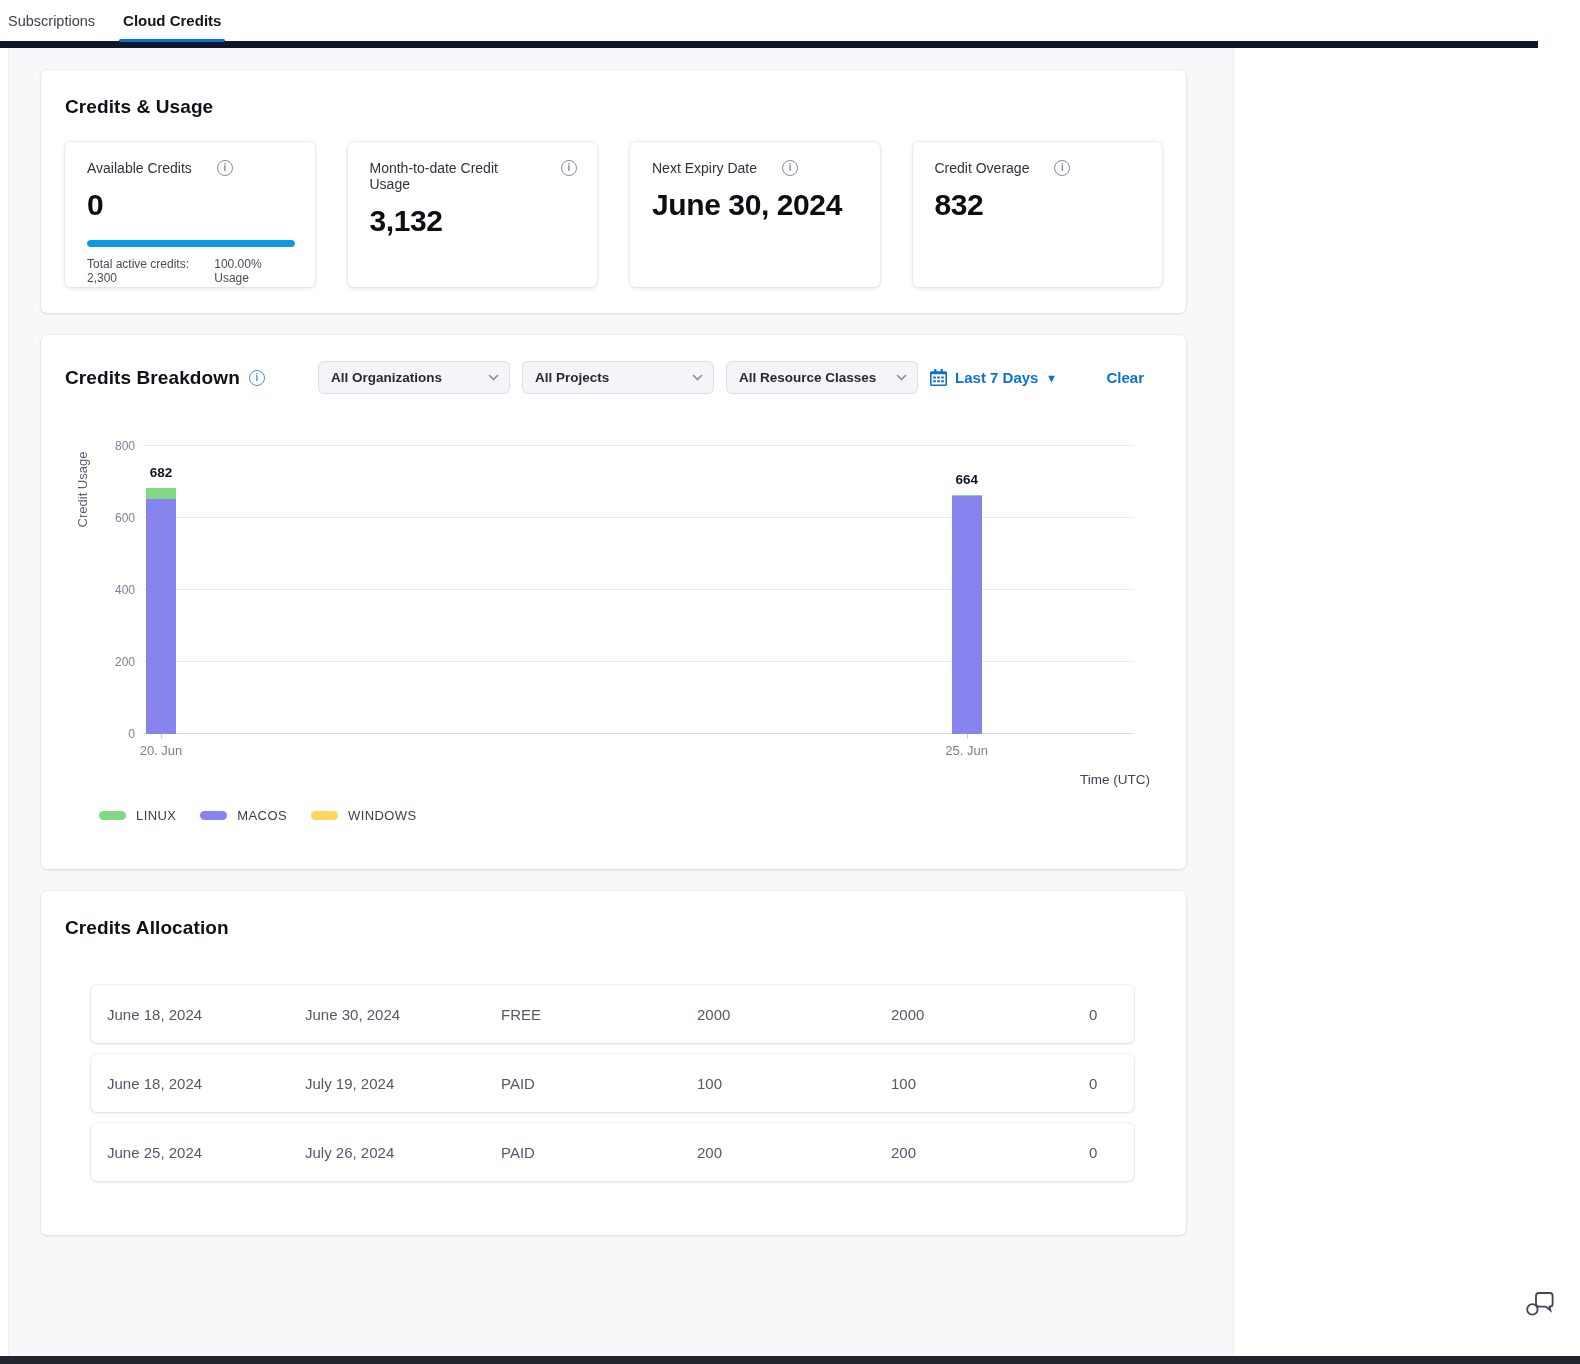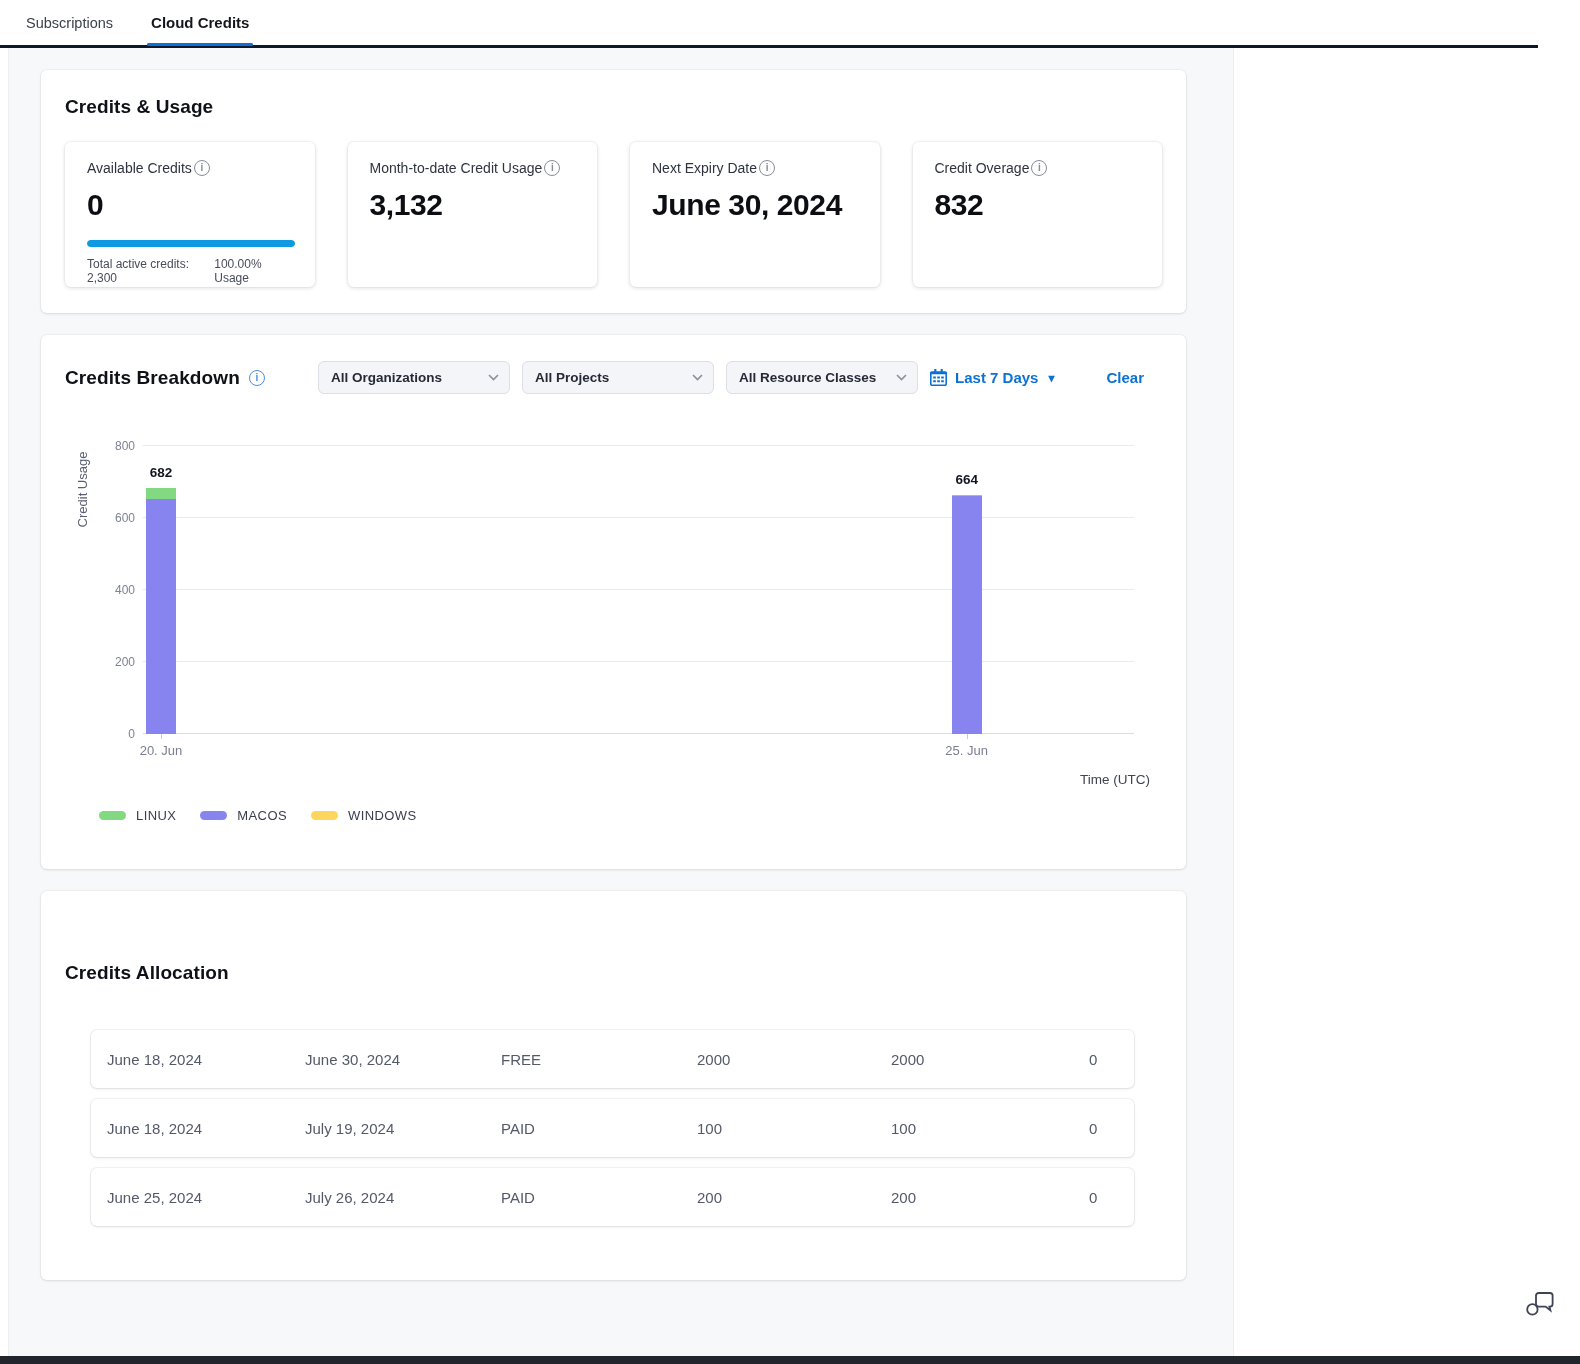--- a/index.html
+++ b/index.html
@@ -1,37 +1,37 @@
 <!DOCTYPE html>
 <html><head>
 <meta charset="utf-8">
 <style>
   * { box-sizing: border-box; margin: 0; padding: 0; }
   html,body { width:1580px; height:1364px; overflow:hidden; }
   body { font-family:"Liberation Sans", sans-serif; background:#ffffff; position:relative; color:#121620; }
 
   
-  .tabbar { height:48px; background:#fff; border-bottom:3px solid #0f172a; display:flex; align-items:stretch; padding-left:22px; gap:30px; width:1538px; }
+  .tabbar { height:48px; background:#fff; border-bottom:7px solid #0f172a; display:flex; align-items:stretch; padding-left:4px; gap:20px; width:1538px; }
   .tab { position:relative; display:flex; align-items:center; padding:0 4px; font-size:14.5px; color:#3c404c; cursor:pointer; }
   .tab.active { font-weight:700; color:#14161d; font-size:15px; }
   .tab.active .tab-underline { position:absolute; left:0; right:0; bottom:-1px; height:3px; background:#0c70d4; border-radius:3px; }
 
   
   .main { margin-left:8px; width:1226px; background:#f7f8fa; border-left:1px solid #eceef2; border-right:1px solid #eceef2; height:1308px; overflow:hidden; }
 
   .section { background:#fff; border-radius:6px; margin:22px 47px 0 32px;
              box-shadow:0 1px 3px rgba(16,22,36,.10), 0 0 0 1px rgba(16,22,36,.03); }
   .section-title { font-size:19px; font-weight:700; color:#0e1118; letter-spacing:.1px; }
 
   
   .sec-usage { padding:26px 24px 26px 24px; }
   .metric-grid { display:grid; grid-template-columns:repeat(4,1fr); gap:33px; margin-top:24px; }
   .metric-card { background:#fff; border-radius:6px; padding:18px 20px 18px 22px; height:145px;
                  box-shadow:0 1px 4px rgba(16,22,36,.14), 0 0 0 1px rgba(16,22,36,.03); }
-  .metric-label { display:flex; align-items:flex-start; gap:2px; font-size:14px; color:#2f3340; }
+  .metric-label { display:flex; align-items:flex-start; gap:25px; font-size:14px; color:#2f3340; }
   .info-icon { width:16px; height:16px; border:1.4px solid #878c9b; border-radius:50%; color:#878c9b;
                font-size:10px; line-height:13px; text-align:center; font-weight:700; flex:0 0 auto; font-style:normal; }
   .info-icon.blue { border-color:#4a90e2; color:#4a90e2; }
   .metric-value { margin-top:12px; font-size:30px; font-weight:700; color:#0c0e14; letter-spacing:-.4px; }
   .progress-track { margin-top:18px; height:7px; border-radius:4px; background:#e6e9ef; overflow:hidden; }
   .progress-fill { height:100%; border-radius:4px; background:#0e9ae3; }
   .metric-foot { margin-top:10px; display:flex; justify-content:space-between; font-size:12px; color:#484c5a; }
 
   
   .sec-breakdown { padding:26px 24px 46px 24px; }
@@ -61,21 +61,21 @@
   .xtick-mark { position:absolute; top:100%; width:1px; height:5px; background:#c9ccd8; }
   .xtick-label { position:absolute; top:calc(100% + 9px); width:70px; text-align:center; font-size:13px; color:#7a7e92; }
   .xaxis-title { position:absolute; right:-16px; top:calc(100% + 38px); font-size:13.5px; color:#3f4352; }
   .legend { display:flex; gap:24px; margin-top:74px; padding-left:34px; }
   .legend-item { display:flex; align-items:center; gap:10px; cursor:pointer; }
   .legend-pill { width:27px; height:9px; border-radius:5px; }
   .legend-text { font-size:13px; color:#3a3e4c; letter-spacing:.4px; }
 
   
   .sec-alloc { padding:26px 0 54px 0; }
-  .sec-alloc .section-title { padding-left:24px;margin-top:45px; }
+  .sec-alloc .section-title { padding-left:24px; }
   .alloc-table { margin:46px 52px 0 50px; }
   .t-head, .t-row { display:grid; grid-template-columns:198px 196px 196px 194px 198px 195px 1fr; align-items:center; }
   .t-head > div { font-size:12px; font-weight:700; color:#121620; letter-spacing:.2px; padding-left:16px; }
   .t-row { margin-top:11px; height:58px; background:#fff; border-radius:6px;
            box-shadow:0 1px 3px rgba(20,24,40,.10), 0 0 0 1px rgba(20,24,40,.05); }
   .t-row:first-of-type { margin-top:20px; }
   .t-row > div { font-size:15px; color:#545969; padding-left:16px; }
   .badge { display:inline-block; background:#1e9540; color:#fff; font-size:11px; font-weight:700;
            padding:5px 10px 4px; border-radius:4px; letter-spacing:.4px; }
 

